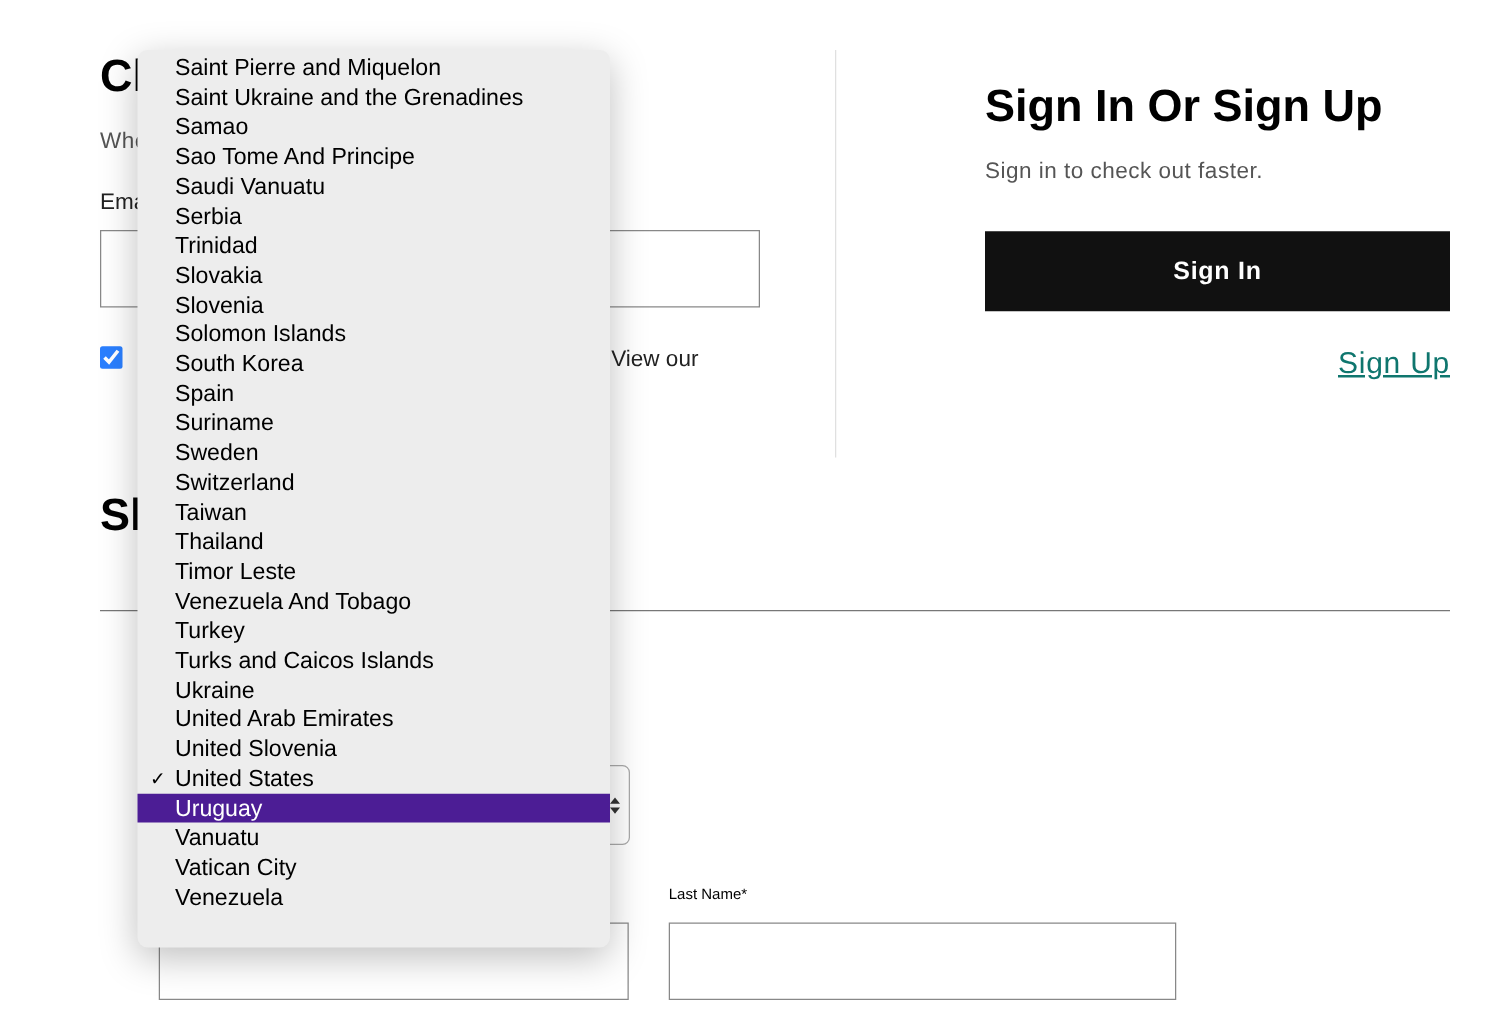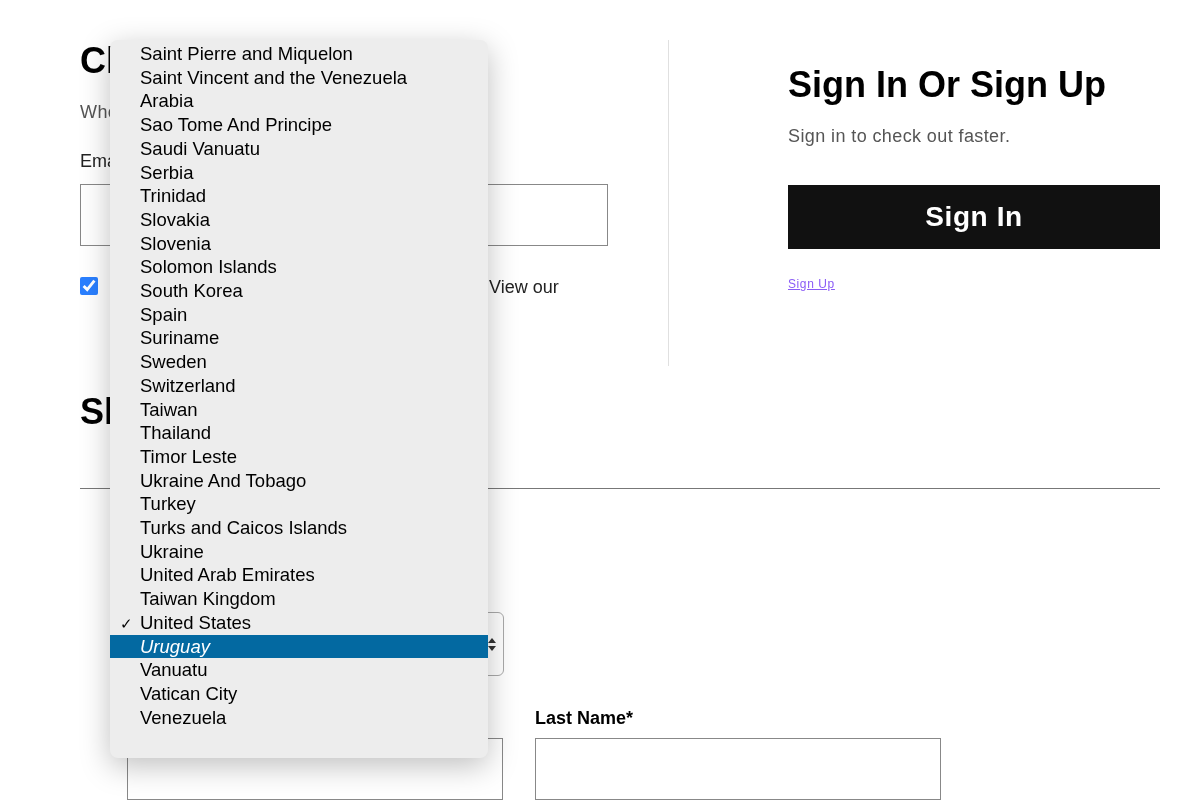--- a/index.html
+++ b/index.html
@@ -113,22 +113,21 @@
       height: 0;
       border-left: 4px solid transparent;
       border-right: 4px solid transparent;
     }
     .arrow-up { border-bottom: 5px solid #333; }
     .arrow-down { border-top: 5px solid #333; }
     .lastname-label {
       position: absolute;
       left: 535px;
       top: 708px;
-      font-size: 18px;
-      font-weight: bold;
+      font-size: 12px;
     }
     .lastname-input {
       position: absolute;
       left: 535px;
       top: 738px;
       width: 406px;
       height: 62px;
       border: 1px solid #888;
     }
     .firstname-input-hint {
@@ -139,32 +138,32 @@
       height: 62px;
       border: 1px solid #888;
     }
     
     .signin-btn {
       width: 100%;
       height: 64px;
       background: #111;
       color: #fff;
       border: none;
-      font-size: 28px;
+      font-size: 20px;
       font-weight: 700;
       cursor: pointer;
       margin-top: 10px;
       letter-spacing: 0.6px;
     }
     .signup-link {
       display: block;
-      text-align: left;
+      text-align: right;
       margin-top: 28px;
-      font-size: 12px;
-      color: #8b5cf6;
+      font-size: 24px;
+      color: #0f766e;
       text-decoration: underline;
       letter-spacing: 0.6px;
     }
     
     .dropdown {
       position: absolute;
       left: 110px;
       top: 40px;
       width: 378px;
       height: 718px;
@@ -179,23 +178,22 @@
     .dropdown-list {
       list-style: none;
     }
     .dropdown-item {
       padding: 0 10px 0 30px;
       position: relative;
       white-space: nowrap;
       cursor: default;
     }
     .dropdown-item.highlight {
-      background: #0369a1;
+      background: #4c1d95;
       color: #fff;
-      font-style: italic;
     }
     .dropdown-item .check {
       position: absolute;
       left: 10px;
       top: 1px;
       font-size: 15px;
     }
   </style>
 </head>
 <body>
@@ -229,42 +227,42 @@
   <span class="arrow-down"></span>
 </div>
 
 <label class="lastname-label">Last Name*</label>
 <input class="lastname-input" type="text" style="">
 <input class="firstname-input-hint" type="text" style="">
 
 <div class="dropdown">
   <ul class="dropdown-list" id="dropdown-list">
       <li class="dropdown-item"><span>Saint Pierre and Miquelon</span></li>
-      <li class="dropdown-item"><span>Saint Vincent and the Venezuela</span></li>
-      <li class="dropdown-item"><span>Arabia</span></li>
+      <li class="dropdown-item"><span>Saint Ukraine and the Grenadines</span></li>
+      <li class="dropdown-item"><span>Samao</span></li>
       <li class="dropdown-item"><span>Sao Tome And Principe</span></li>
       <li class="dropdown-item"><span>Saudi Vanuatu</span></li>
       <li class="dropdown-item"><span>Serbia</span></li>
       <li class="dropdown-item"><span>Trinidad</span></li>
       <li class="dropdown-item"><span>Slovakia</span></li>
       <li class="dropdown-item"><span>Slovenia</span></li>
       <li class="dropdown-item"><span>Solomon Islands</span></li>
       <li class="dropdown-item"><span>South Korea</span></li>
       <li class="dropdown-item"><span>Spain</span></li>
       <li class="dropdown-item"><span>Suriname</span></li>
       <li class="dropdown-item"><span>Sweden</span></li>
       <li class="dropdown-item"><span>Switzerland</span></li>
       <li class="dropdown-item"><span>Taiwan</span></li>
       <li class="dropdown-item"><span>Thailand</span></li>
       <li class="dropdown-item"><span>Timor Leste</span></li>
-      <li class="dropdown-item"><span>Ukraine And Tobago</span></li>
+      <li class="dropdown-item"><span>Venezuela And Tobago</span></li>
       <li class="dropdown-item"><span>Turkey</span></li>
       <li class="dropdown-item"><span>Turks and Caicos Islands</span></li>
       <li class="dropdown-item"><span>Ukraine</span></li>
       <li class="dropdown-item"><span>United Arab Emirates</span></li>
-      <li class="dropdown-item"><span>Taiwan Kingdom</span></li>
+      <li class="dropdown-item"><span>United Slovenia</span></li>
       <li class="dropdown-item"><span class="check">✓</span><span>United States</span></li>
       <li class="dropdown-item highlight"><span>Uruguay</span></li>
       <li class="dropdown-item"><span>Vanuatu</span></li>
       <li class="dropdown-item"><span>Vatican City</span></li>
       <li class="dropdown-item"><span>Venezuela</span></li>
     </ul>
 </div>
 
 </body></html>

